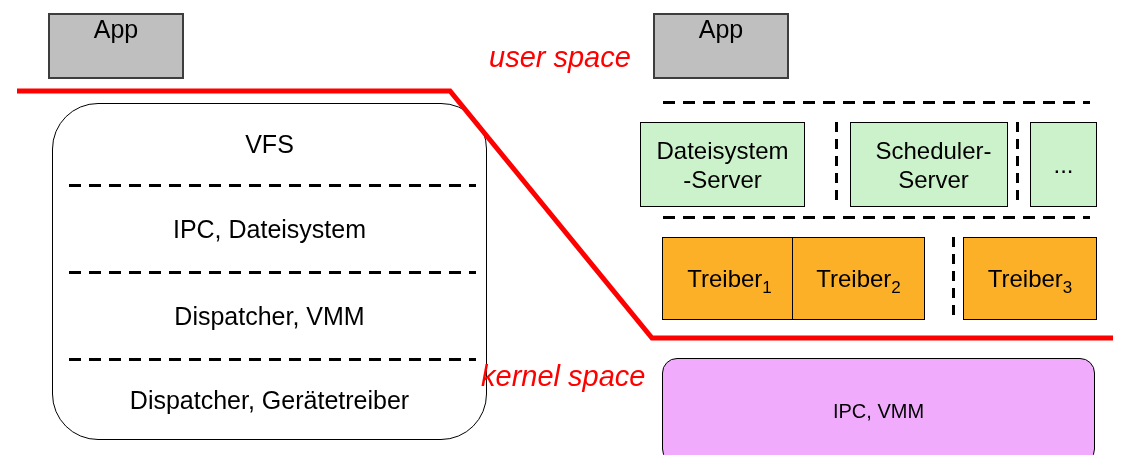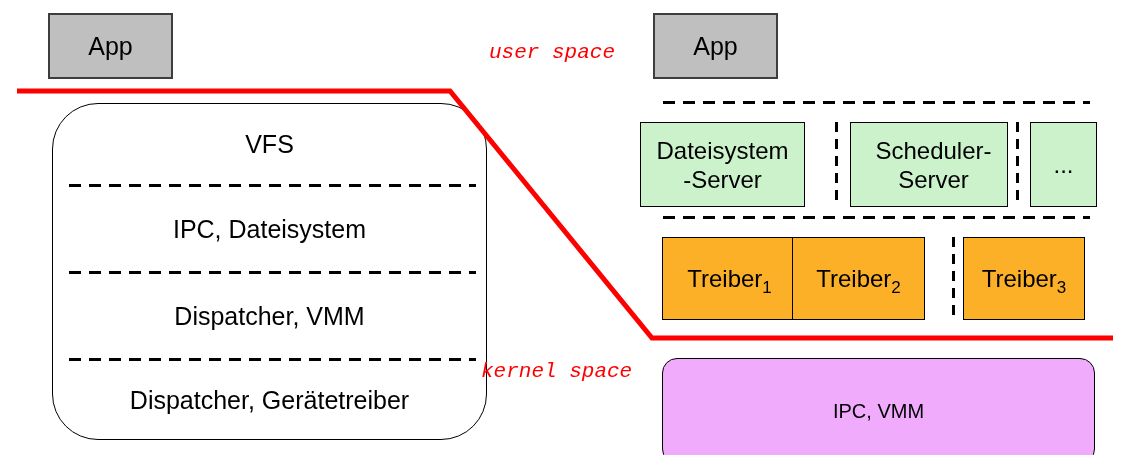--- a/index.html
+++ b/index.html
@@ -8,24 +8,24 @@
     width:1129px;height:455px;
     background:#fff;
     font-family:"Liberation Sans", sans-serif;
     color:#000;
     overflow:hidden;
   }
   .abs{position:absolute;box-sizing:border-box;}
 
   
   .app-box{
-    width:125px;height:66px;
+    width:136px;height:66px;
     background:var(--app-fill,#bfbfbf);
     border:2px solid #3d3d3d;
-    display:flex;align-items:center;justify-content:center;
+    display:flex;align-items:flex-start;justify-content:center;
     font-size:25px;
   }
 
   
   .monolith{
     left:28px;top:103px;width:435px;height:337px;
     background:#fff;
     border:1.6px solid #000;
     border-radius:46px;
     display:flex;flex-direction:column;margin-left:24px;
@@ -64,23 +64,22 @@
   .kernel-box{
     left:662px;top:358px;width:433px;height:106px;
     background:#f0abfc;border:1.6px solid #000;border-radius:15px;
     display:flex;align-items:center;justify-content:center;
     font-size:20px;
   }
 
   .space-label{
     color:var(--line-red,#f00);
     font-style:italic;
-    font-size:21px;
+    font-size:29px;
     white-space:nowrap;
-    font-family:Liberation Mono, monospace;
   }
 
   .boundary-svg{left:0;top:0;pointer-events:none;}
 </style>
 </head>
 <body>
 
 <div class="stage">
 
   <div class="abs app-box" style="left:48px;top:13px;">
@@ -131,21 +130,21 @@
   <div class="abs h-dash" style="left:663px;top:216px;width:427px;"></div>
 
   <div class="abs driver-box" style="left:662px;width:135px;">
     <span><span>Treiber</span><sub>1</sub></span>
   </div>
   <div class="abs v-dash" style="left:803px;top:237px;height:83px;"></div>
   <div class="abs driver-box" style="left:792px;width:133px;">
     <span><span>Treiber</span><sub>2</sub></span>
   </div>
   <div class="abs v-dash" style="left:952px;top:237px;height:83px;"></div>
-  <div class="abs driver-box" style="left:963px;width:122px;">
+  <div class="abs driver-box" style="left:963px;width:134px;">
     <span><span>Treiber</span><sub>3</sub></span>
   </div>
 
   <div class="abs kernel-box">
     <span>IPC, VMM</span>
   </div>
 
   <svg class="abs boundary-svg" width="1129" height="455" viewBox="0 0 1129 455">
     <polyline points="17,91 450,91 652,338 1113,338" fill="none" stroke-width="5" stroke-linejoin="miter" stroke="#ff0000"></polyline>
   </svg>

